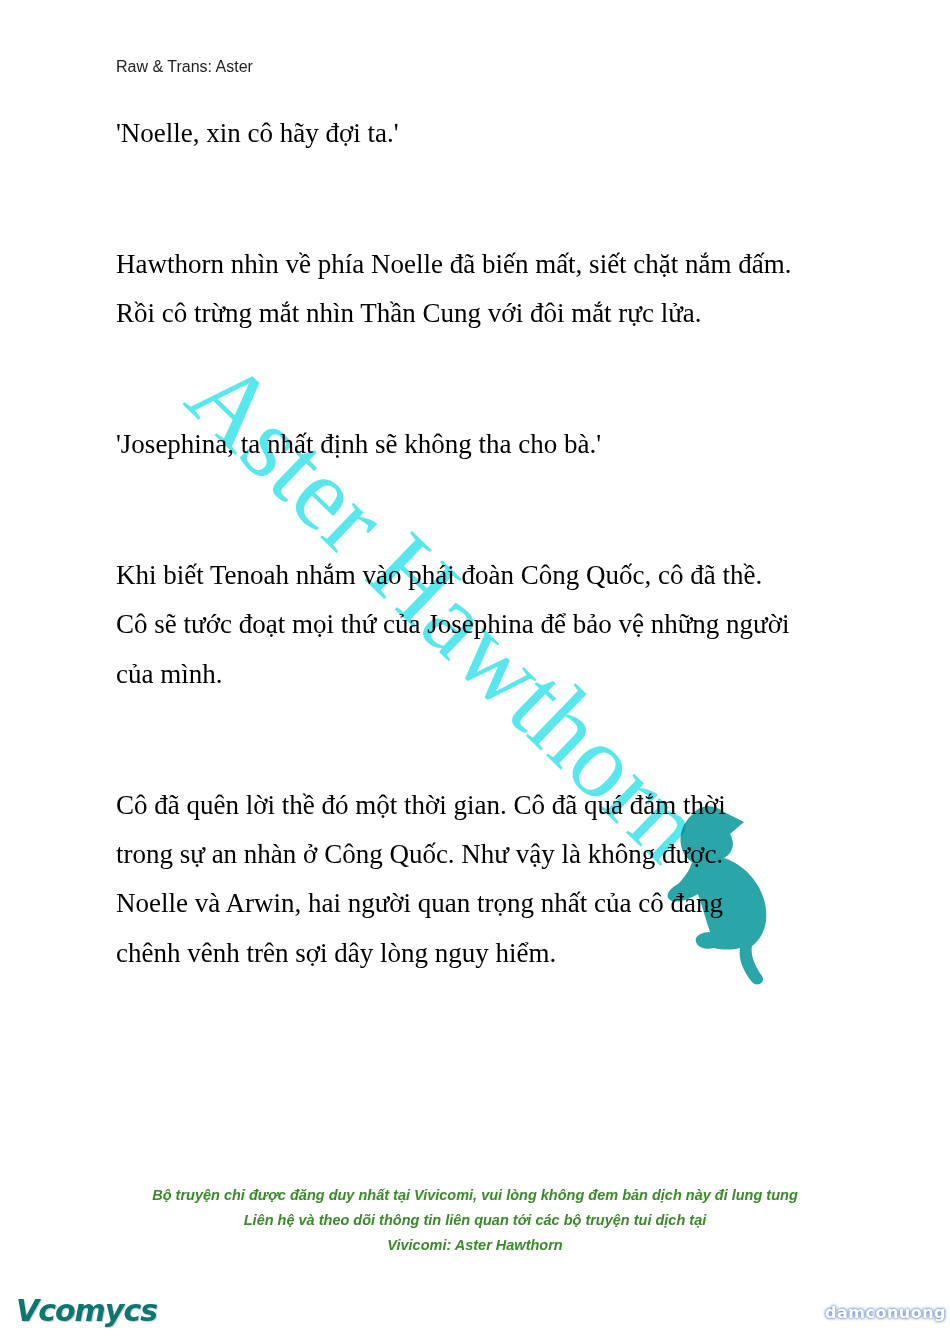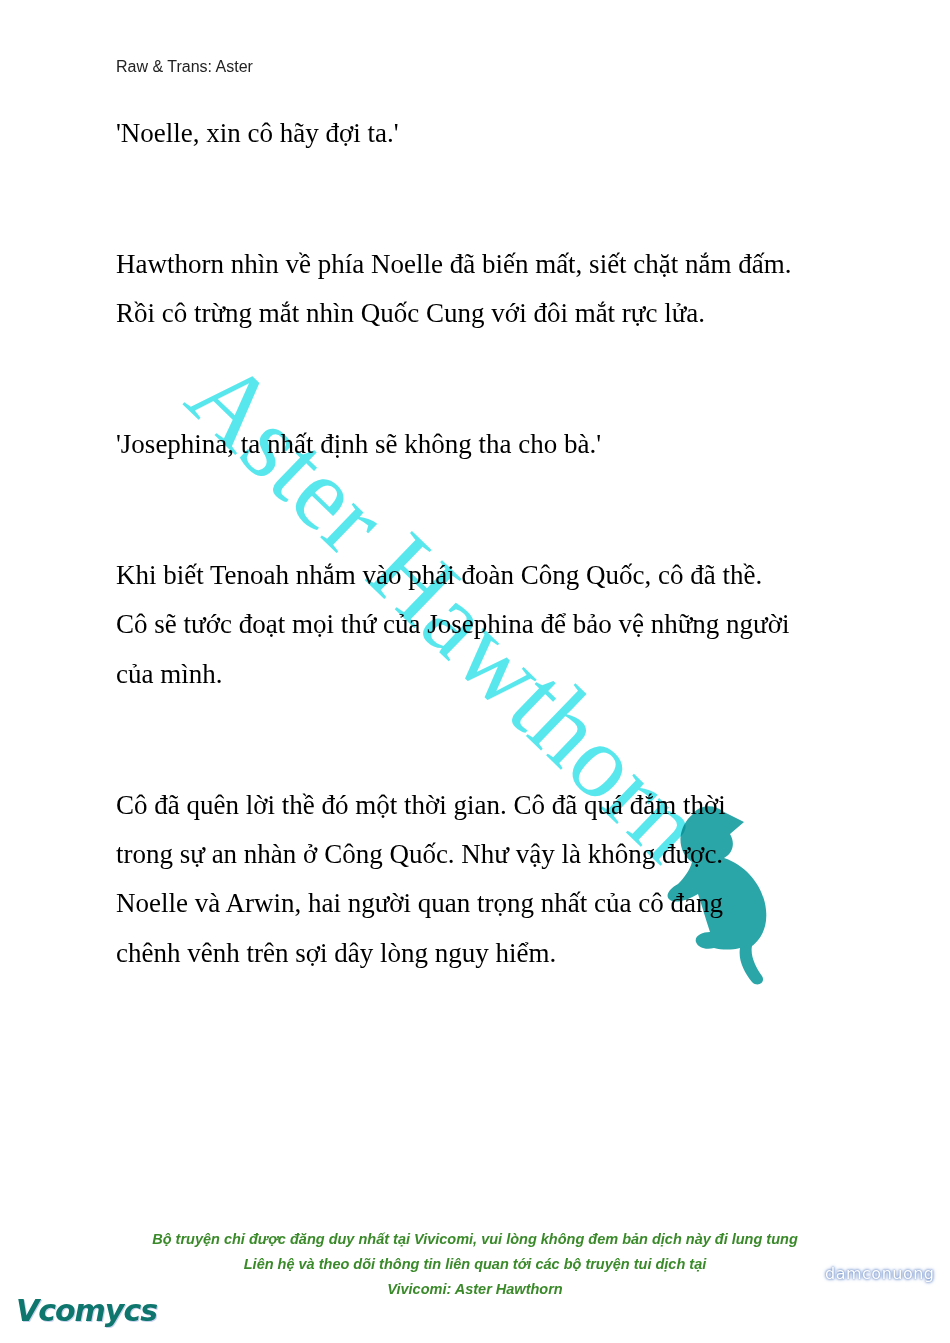--- a/index.html
+++ b/index.html
@@ -70,62 +70,61 @@
       position: absolute;
       left: 0;
       width: 950px;
       text-align: center;
       font-family: "Liberation Sans", sans-serif;
       font-style: italic;
       font-weight: bold;
       font-size: 14.5px;
       color: #3a8a2a;
       white-space: nowrap;
-      margin-top: 44px;
     }
     .logo-left {
       position: absolute;
       left: 16px;
       top: 1293px;
       font-family: "DejaVu Sans", sans-serif;
       font-style: italic;
       font-weight: bold;
       font-size: 30px;
       letter-spacing: -1px;
       color: #0f766e;
       text-shadow: 1px 1px 0 #c7d3ee;
     }
     .logo-right {
       position: absolute;
       left: 813px;
-      top: 1264px;
+      top: 1303px;
       font-family: "DejaVu Sans", sans-serif;
       font-size: 16px;
-      font-weight: normal;
+      font-weight: bold;
       color: #ffffff;
       letter-spacing: 0.5px;
       text-shadow: 0 0 2px #6f8fc9, 0 0 3px #6f8fc9, 0 0 4px #9db3de;
       padding-left: 12px;
     }
   </style>
 </head>
 <body>
 
 <div class="page">
 
   <div class="text-layer">
     <div class="header-credit">Raw &amp; Trans: Aster</div>
 
     <div>
       <div class="body-line" style="top:116px">'Noelle, xin cô hãy đợi ta.'</div>
     </div>
 
     <div>
       <div class="body-line" style="top:247px">Hawthorn nhìn về phía Noelle đã biến mất, siết chặt nắm đấm.</div>
-      <div class="body-line" style="top:296px">Rồi cô trừng mắt nhìn Quốc Cung với đôi mắt rực lửa.</div>
+      <div class="body-line" style="top:296px">Rồi cô trừng mắt nhìn Thần Cung với đôi mắt rực lửa.</div>
     </div>
 
     <div>
       <div class="body-line" style="top:427px">'Josephina, ta nhất định sẽ không tha cho bà.'</div>
     </div>
 
     <div>
       <div class="body-line" style="top:558px">Khi biết Tenoah nhắm vào phái đoàn Công Quốc, cô đã thề.</div>
       <div class="body-line" style="top:607px">Cô sẽ tước đoạt mọi thứ của Josephina để bảo vệ những người</div>
       <div class="body-line" style="top:657px">của mình.</div>

